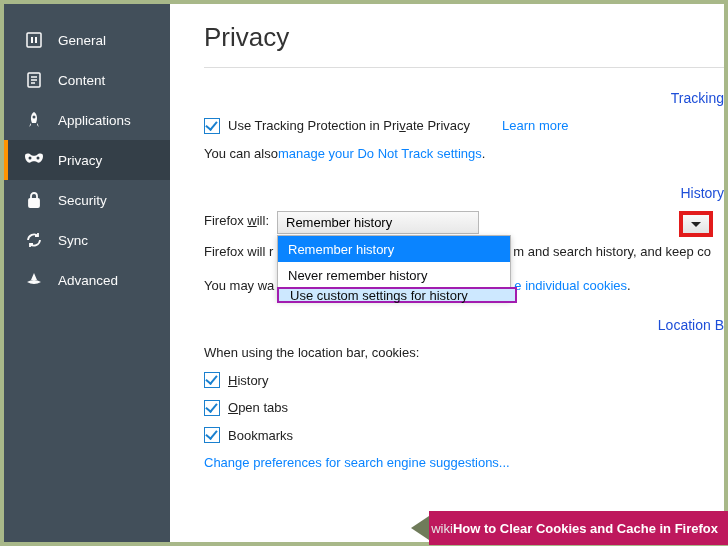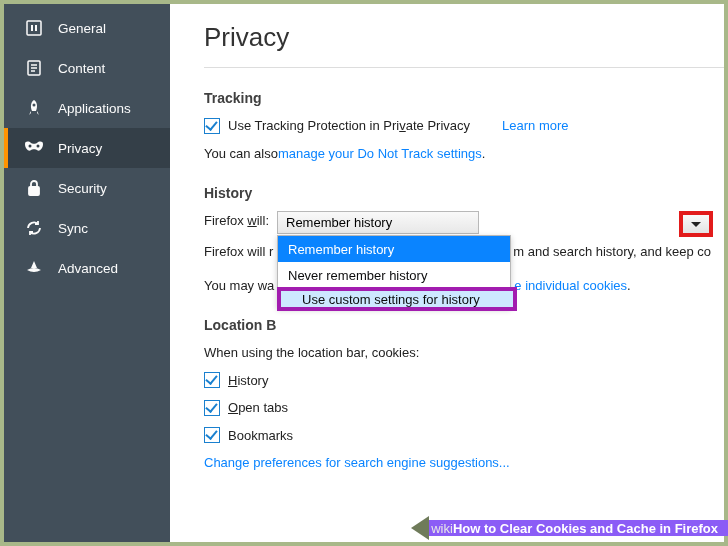--- a/index.html
+++ b/index.html
@@ -1,47 +1,47 @@
 <!DOCTYPE html>
 <html><head>
 <meta charset="utf-8">
 <style>
 * { margin: 0; padding: 0; box-sizing: border-box; }
 body { font-family: "Segoe UI", Arial, sans-serif; font-size: 13px; color: #0c0c0d; background: #a8b889; width: 728px; height: 546px; overflow: hidden; position: relative; }
 .frame { position: absolute; top: 4px; left: 4px; right: 4px; bottom: 4px; background: #fff; display: flex; }
-.sidebar { width: 166px; background: #424f5a; color: #fbfbfb; padding-top: 4px; flex-shrink: 0; }
+.sidebar { width: 166px; background: #424f5a; color: #fbfbfb; padding-top: 16px; flex-shrink: 0; }
 .sidebar-item { display: flex; align-items: center; height: 40px; padding-left: 20px; cursor: pointer; position: relative; }
 .sidebar-item .icon { width: 20px; height: 20px; display: flex; align-items: center; justify-content: center; margin-right: 14px; }
 .sidebar-item .label { font-size: 13.5px; }
 .sidebar-item.active { background: #343f48; }
 .sidebar-item.active::before { content: ""; position: absolute; left: 0; top: 0; bottom: 0; width: 4px; background: #ff9400; }
 .main { flex: 1; padding: 18px 0 0 34px; position: relative; overflow: hidden; }
 h1 { font-size: 26px; font-weight: 400; color: #333; margin-bottom: 14px; }
 .hr { border-top: 1px solid #ddd; margin-bottom: 22px; margin-right: 0; }
-h2 { font-size: 14px; font-weight: 700; margin-bottom: 10px; color: #404040; }
+h2 { font-size: 14px; font-weight: 400; margin-bottom: 10px; color: #1d4ed8; text-align: right; }
 .row { display: flex; align-items: center; margin-bottom: 8px; line-height: 1.5; }
 .chk { appearance: none; width: 16px; height: 16px; border: 1px solid #1a80cf; margin-right: 8px; position: relative; cursor: pointer; flex-shrink: 0; }
 .chk.checked::after { content: ""; position: absolute; left: 3px; top: 0px; width: 5px; height: 9px; border: solid #1a80cf; border-width: 0 2px 2px 0; transform: rotate(40deg); }
 .link { color: #0a84ff; cursor: pointer; }
 .txt { color: #222; }
 .section { margin-bottom: 22px; }
 .dropdown-btn { width: 202px; height: 23px; background: linear-gradient(#f9f9f9,#e8e8e8); border: 1px solid #b8b8b8; padding: 0 8px; text-align: left; font-size: 13px; cursor: pointer; position: relative; }
 .dropdown-arrow-box { position: absolute; left: 475px; top: 0; width: 34px; height: 26px; border: 4px solid #e21b1b; display: flex; align-items: center; justify-content: center; background: linear-gradient(#f9f9f9,#e3e3e3); }
 .dropdown-arrow-box::after { content: ""; border: 5px solid transparent; border-top-color: #222; margin-top: 5px; }
 .dropdown-list { position: absolute; left: 0; top: 24px; width: 234px; background: #fff; border: 1px solid #b8b8b8; box-shadow: 0 2px 6px rgba(0,0,0,.2); }
 .dd-option { height: 26px; padding: 0 10px; display: flex; align-items: center; font-size: 13px; cursor: pointer; }
 .dd-option.sel { background: #0a84ff; color: #fff; }
-.dd-option.hl { background: #cde8ff; border: 4px solid #a21caf; height: 24px; margin: -1px -1px -4px -1px; width: 240px; padding-left: 21px; }
+.dd-option.hl { background: #cde8ff; border: 2px solid #a21caf; height: 16px; margin: -1px -1px -4px -1px; width: 240px; padding-left: 11px; }
 .history-line { position: relative; height: 27px; }
 .firefoxwill { display: inline-block; margin-top: 2px; }
 .dd-anchor { position: absolute; left: 73px; top: 0; }
 .u { text-decoration: underline; }
 .caption-bar { position: absolute; right: 0; bottom: 6px; height: 24px; display: flex; align-items: center; }
 .caption-arrow { width: 0; height: 0; border-top: 12px solid transparent; border-bottom: 12px solid transparent; border-right: 18px solid #6f7b5a; }
-.caption-body { background: #8b5cf6; color: #fff; font-size: 13px; height: 16px; display: flex; align-items: center; padding: 0 10px 0 2px; font-weight: 600; }
+.caption-body { background: #be185d; color: #fff; font-size: 13px; height: 34px; display: flex; align-items: center; padding: 0 10px 0 2px; font-weight: 600; }
 .caption-body .wiki { color: #e6e6e6; font-weight: 400; }
 .caption-body b { font-weight: 700; }
 svg { display: block; }
 </style>
 </head>
 <body>
 
 <div class="frame">
   <div class="sidebar">
     <div class="sidebar-item">

